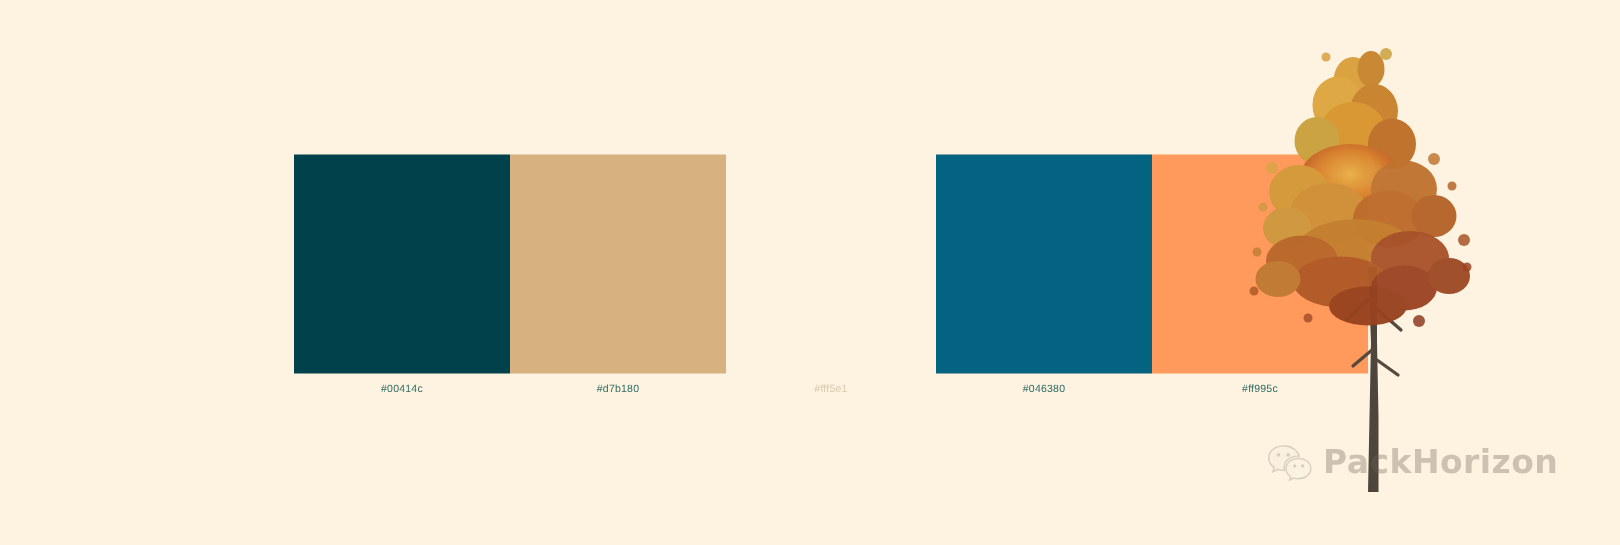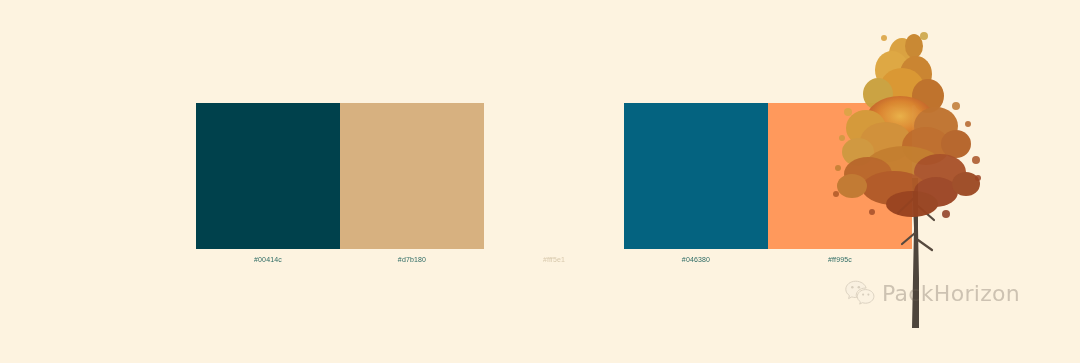--- a/index.html
+++ b/index.html
@@ -64,25 +64,26 @@
     top: 28px;
     width: 180px;
     height: 312px;
     pointer-events: none;
   }
 
   
   #watermark {
     position: absolute;
     left: 845px;
-    top: 280px;
+    top: 296px;
     display: flex;
-    align-items: center;
+    align-items: flex-start;
     gap: 7px;
     opacity: .33;
+    font-weight: bold;
   }
   #watermark .wm-text {
     font-size: 22px;
     color: #6d6256;
     letter-spacing: .3px;
     font-family: "DejaVu Sans", sans-serif;
   }
   .wechat-icon { display: block; }
 </style>
 </head>

